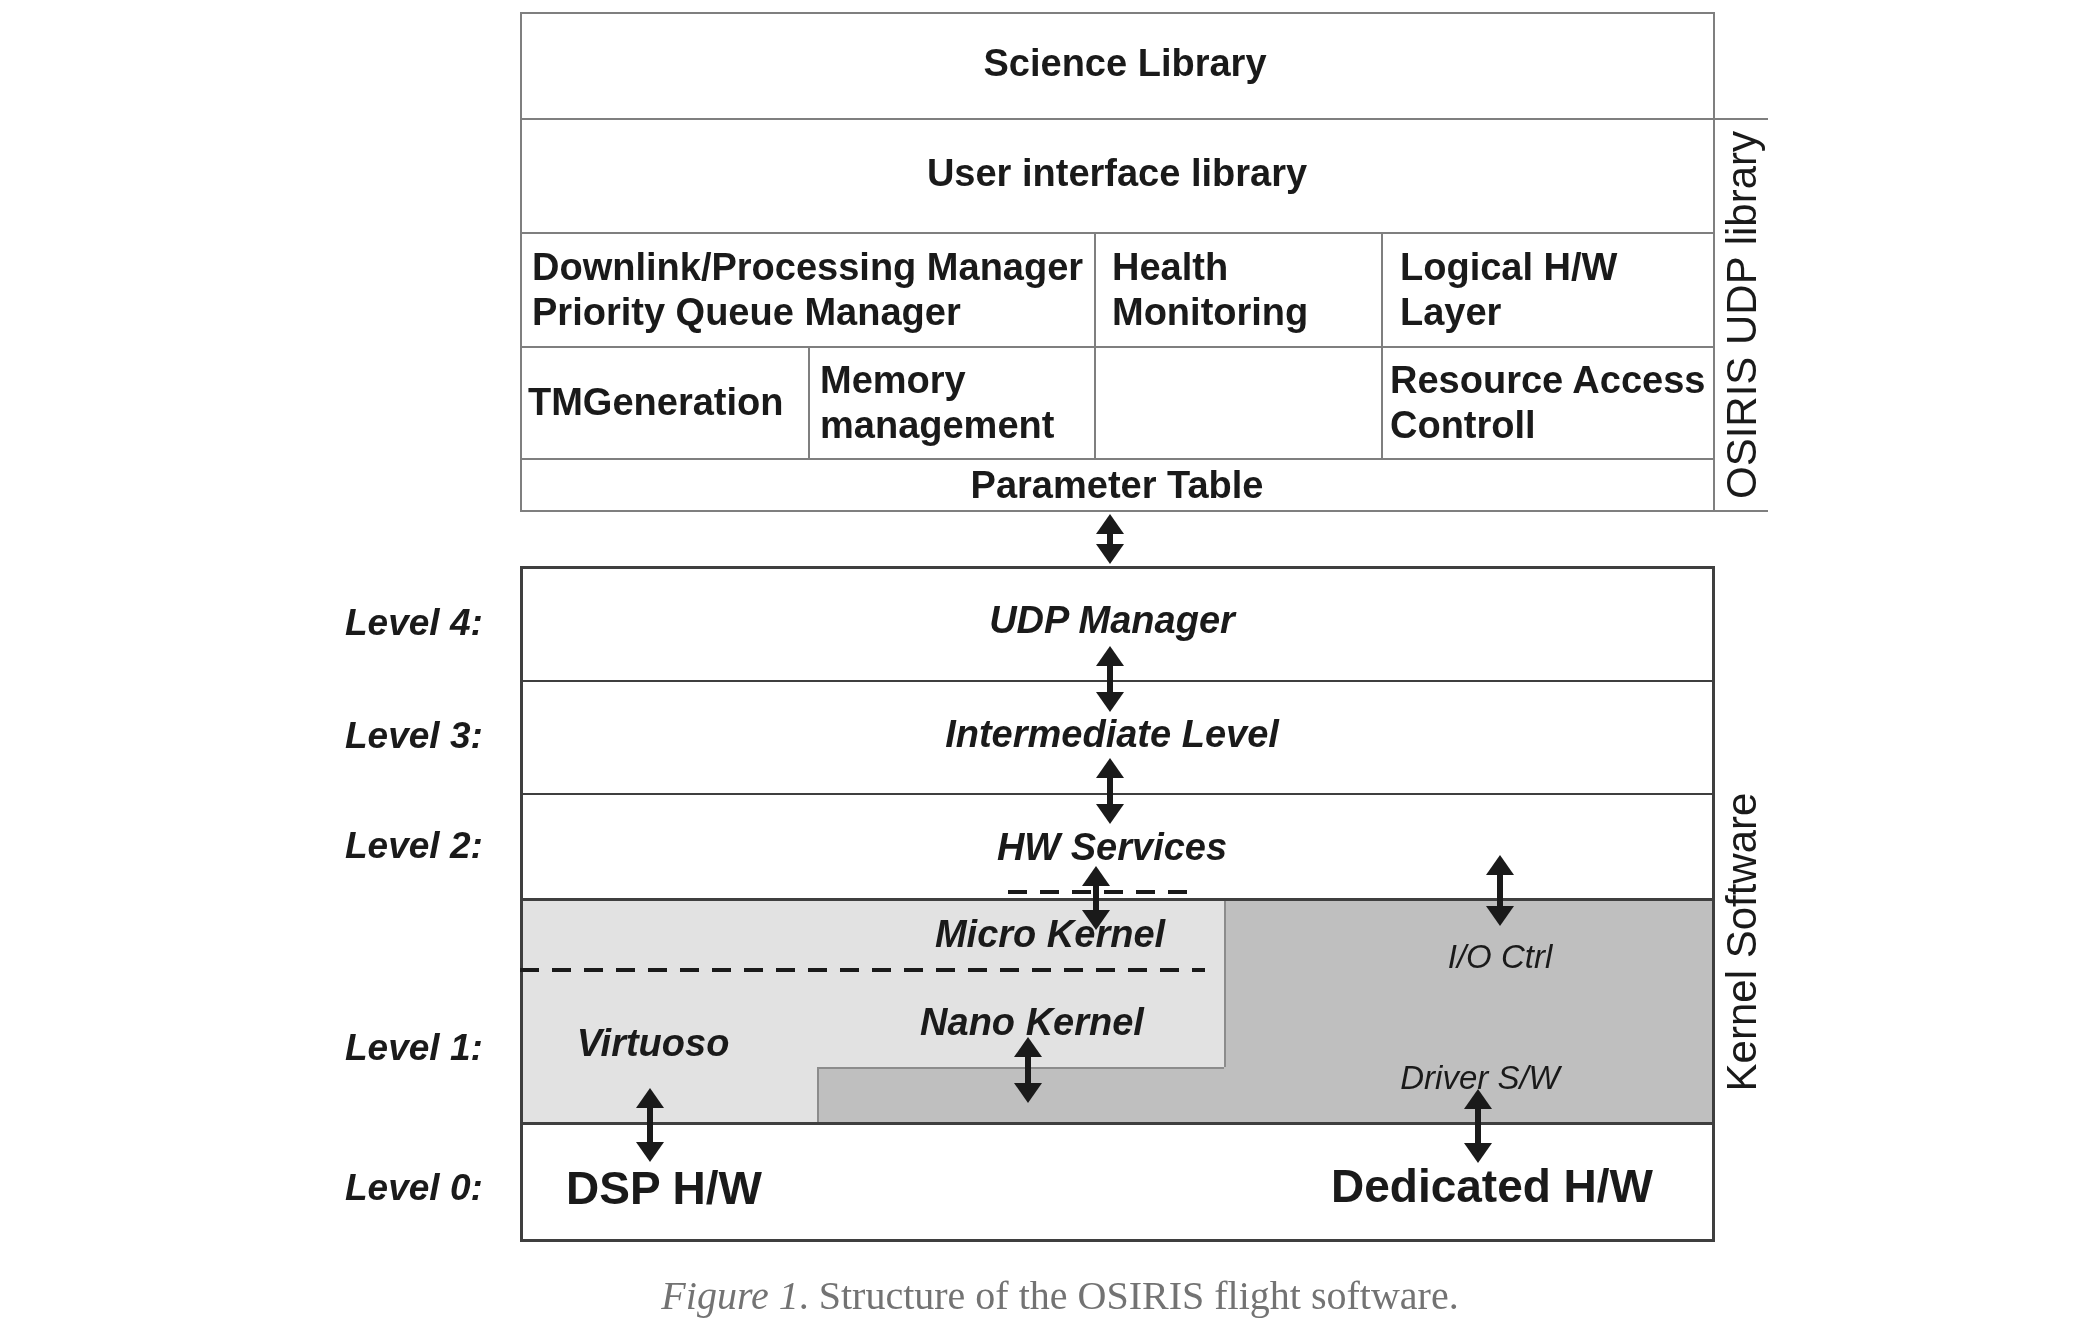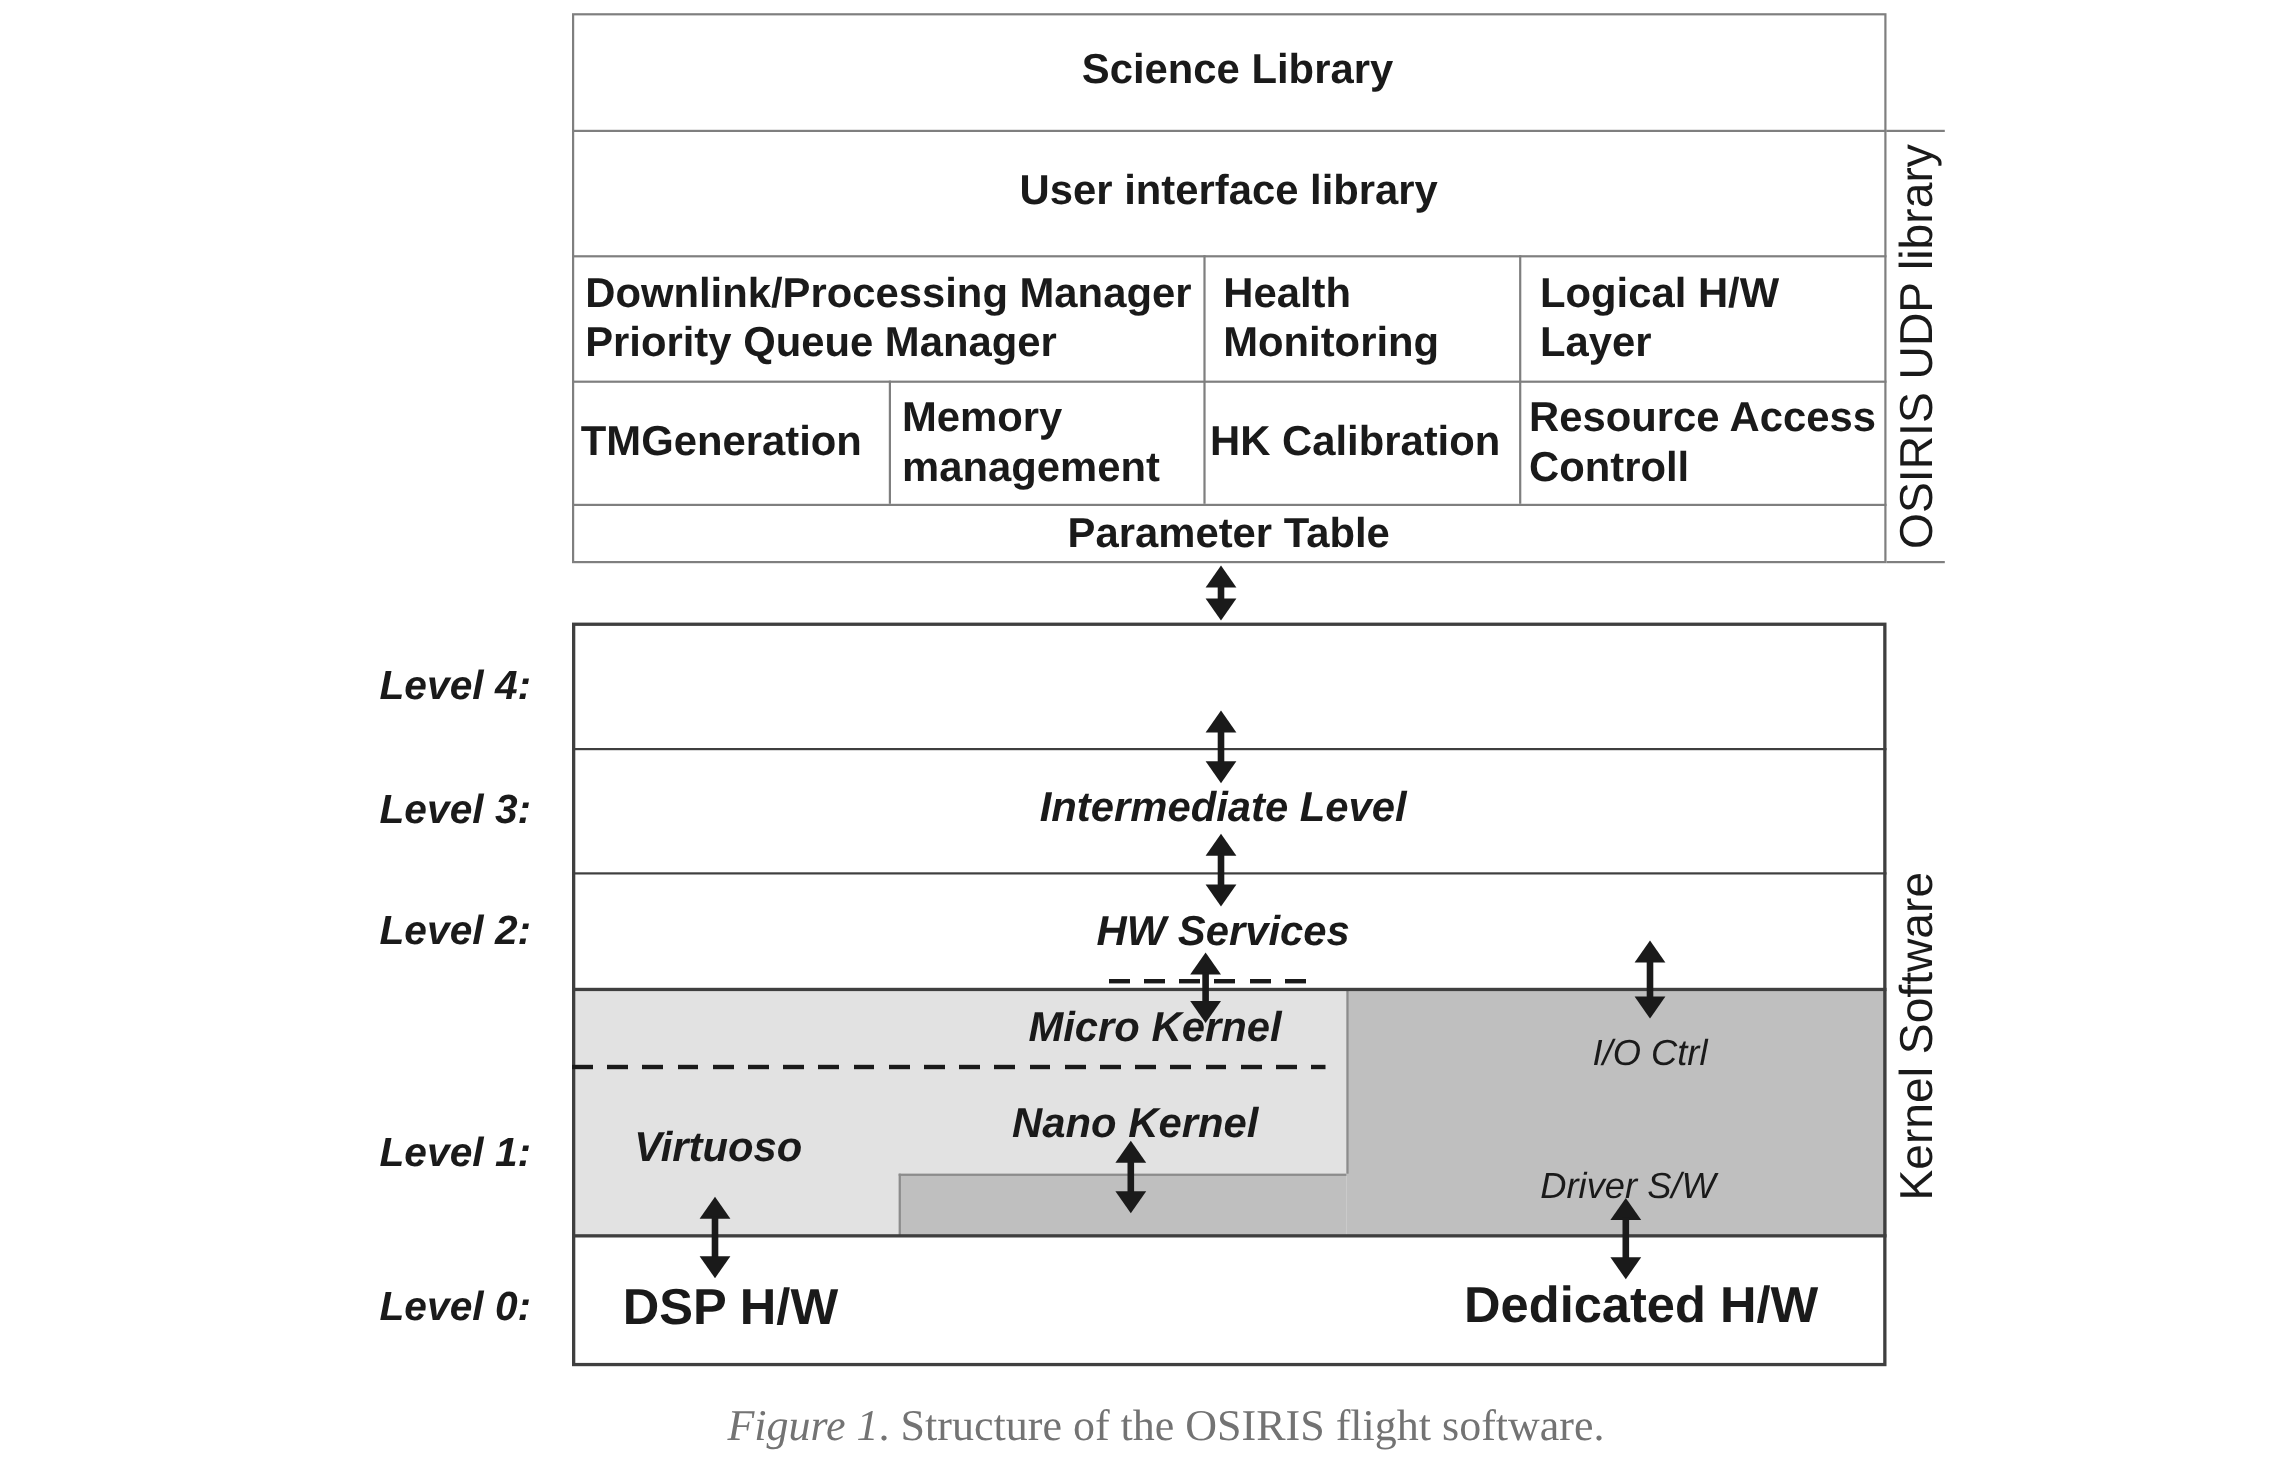--- a/index.html
+++ b/index.html
@@ -54,21 +54,20 @@
   <div class="t" style="left:532px;top:244px;">Downlink/Processing Manager</div>
   <div class="t" style="left:532px;top:289px;">Priority Queue Manager</div>
   <div class="t" style="left:1112px;top:244px;">Health</div>
   <div class="t" style="left:1112px;top:289px;">Monitoring</div>
   <div class="t" style="left:1400px;top:244px;">Logical H/W</div>
   <div class="t" style="left:1400px;top:289px;">Layer</div>
 
   <div class="t" style="left:528px;top:379px;">TMGeneration</div>
   <div class="t" style="left:820px;top:357px;">Memory</div>
   <div class="t" style="left:820px;top:402px;">management</div>
-  <div class="t" style="left:1100px;top:379px;">HK Calibration</div>
   <div class="t" style="left:1390px;top:357px;">Resource Access</div>
   <div class="t" style="left:1390px;top:402px;">Controll</div>
 
   <div class="t ctr" style="left:1117px;top:462px;">Parameter Table</div>
 
   <div class="box" style="left:1715px;top:118px;width:53px;height:394px;border-top:2px solid #7f7f7f;border-bottom:2px solid #7f7f7f;"></div>
   <div class="vert" style="left:1742px;top:315px;">OSIRIS UDP library</div>
 
   <div class="arr" style="left:1110px;top:514px;height:50px;">
     <div class="hd up"></div>
@@ -85,20 +84,21 @@
 
   <div class="box" style="left:520px;top:566px;width:1195px;height:676px;border:3px solid #3f3f3f;"></div>
   <div class="hline dark" style="left:520px;top:680px;width:1195px;height:2px;"></div>
   <div class="hline dark" style="left:520px;top:793px;width:1195px;height:2px;"></div>
   <div class="hline dark" style="left:520px;top:898px;width:1195px;height:3px;"></div>
   <div class="hline dark" style="left:520px;top:1122px;width:1195px;height:3px;"></div>
 
   <div class="dash" style="left:1008px;top:890px;width:192px;"></div>
   <div class="dash" style="left:520px;top:968px;width:685px;"></div>
 
+  <div class="t kmain vctr" style="left:1112px;top:620px;">UDP Manager</div>
   <div class="t kmain vctr" style="left:1112px;top:734px;">Intermediate Level</div>
   <div class="t kmain vctr" style="left:1112px;top:847px;">HW Services</div>
   <div class="t kmain vctr" style="left:1050px;top:934px;text-align:right;">Micro Kernel</div>
   <div class="t kmain vctr" style="left:1032px;top:1022px;">Nano Kernel</div>
   <div class="t kmain vctr" style="left:653px;top:1043px;">Virtuoso</div>
   <div class="t kio vctr" style="left:1500px;top:957px;">I/O Ctrl</div>
   <div class="t kio vctr" style="left:1480px;top:1078px;">Driver S/W</div>
   <div class="t hwt vctr" style="left:664px;top:1188px;">DSP H/W</div>
   <div class="t hwt vctr" style="left:1492px;top:1186px;">Dedicated H/W</div>
 

